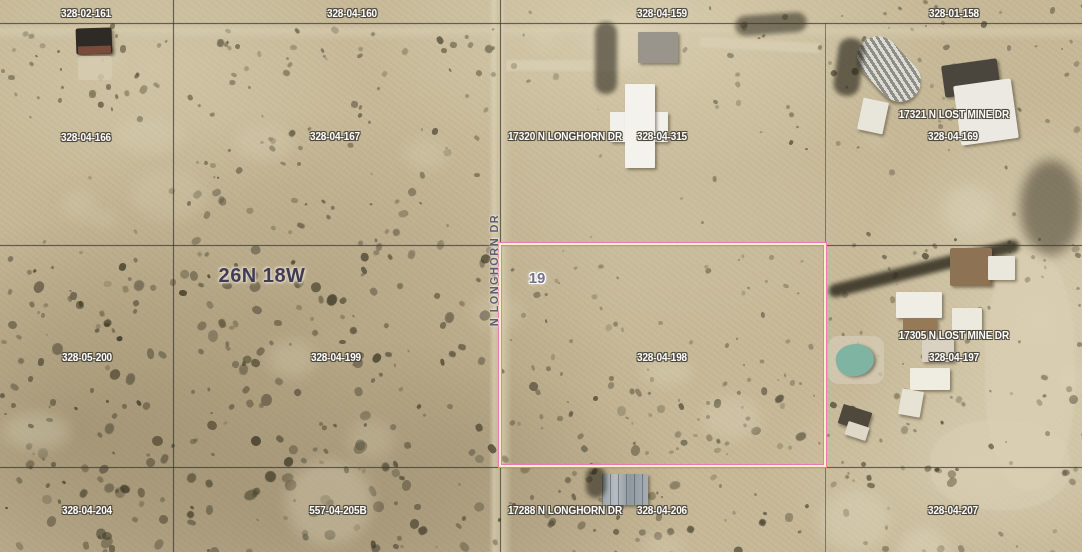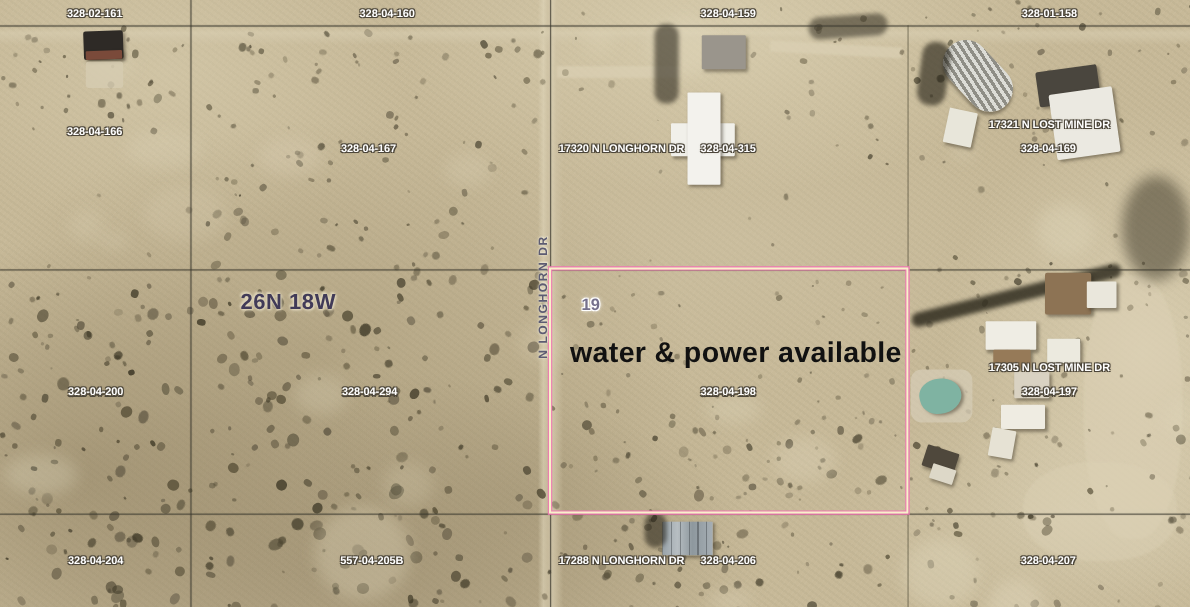--- a/index.html
+++ b/index.html
@@ -937,34 +937,33 @@
     <div class="bline v" style="left:173px;top:0;height:552px;"></div>
     <div class="bline v" style="left:500px;top:0;height:552px;"></div>
     <div class="fence" style="left:825px;top:23px;height:529px;"></div>
   </div>
 
   <div class="highlight"></div>
 
   <div class="layer labels" id="labels">
     <div class="township" style="left:262px;top:275px;">26N 18W</div>
     <div class="section-num" style="left:537px;top:277px;">19</div>
-    <div class="annotation" style="left:669px;top:321px;">water &amp; power available</div>
     <div class="road-label" style="left:494px;top:270px;">N LONGHORN DR</div>
   <div class="map-label" style="left: 86px; top: 13px;">328-02-161</div>
       <div class="map-label" style="left: 352px; top: 13px;">328-04-160</div>
       <div class="map-label" style="left: 662px; top: 13px;">328-04-159</div>
       <div class="map-label" style="left: 954px; top: 13px;">328-01-158</div>
-      <div class="map-label" style="left: 86px; top: 120px;">328-04-166</div>
+      <div class="map-label" style="left: 86px; top: 137px;">328-04-166</div>
       <div class="map-label" style="left: 335px; top: 136px;">328-04-167</div>
       <div class="map-label" style="left: 565px; top: 136px;">17320 N LONGHORN DR</div>
       <div class="map-label" style="left: 662px; top: 136px;">328-04-315</div>
       <div class="map-label" style="left: 954px; top: 114px;">17321 N LOST MINE DR</div>
       <div class="map-label" style="left: 953px; top: 136px;">328-04-169</div>
-      <div class="map-label" style="left: 87px; top: 357px;">328-04-200</div>
-      <div class="map-label" style="left: 336px; top: 357px;">328-04-294</div>
+      <div class="map-label" style="left: 87px; top: 357px;">328-05-200</div>
+      <div class="map-label" style="left: 336px; top: 357px;">328-04-199</div>
       <div class="map-label" style="left: 662px; top: 357px;">328-04-198</div>
       <div class="map-label" style="left: 954px; top: 335px;">17305 N LOST MINE DR</div>
       <div class="map-label" style="left: 954px; top: 357px;">328-04-197</div>
       <div class="map-label" style="left: 87px; top: 510px;">328-04-204</div>
       <div class="map-label" style="left: 338px; top: 510px;">557-04-205B</div>
       <div class="map-label" style="left: 565px; top: 510px;">17288 N LONGHORN DR</div>
       <div class="map-label" style="left: 662px; top: 510px;">328-04-206</div>
       <div class="map-label" style="left: 953px; top: 510px;">328-04-207</div>
     </div>
 

